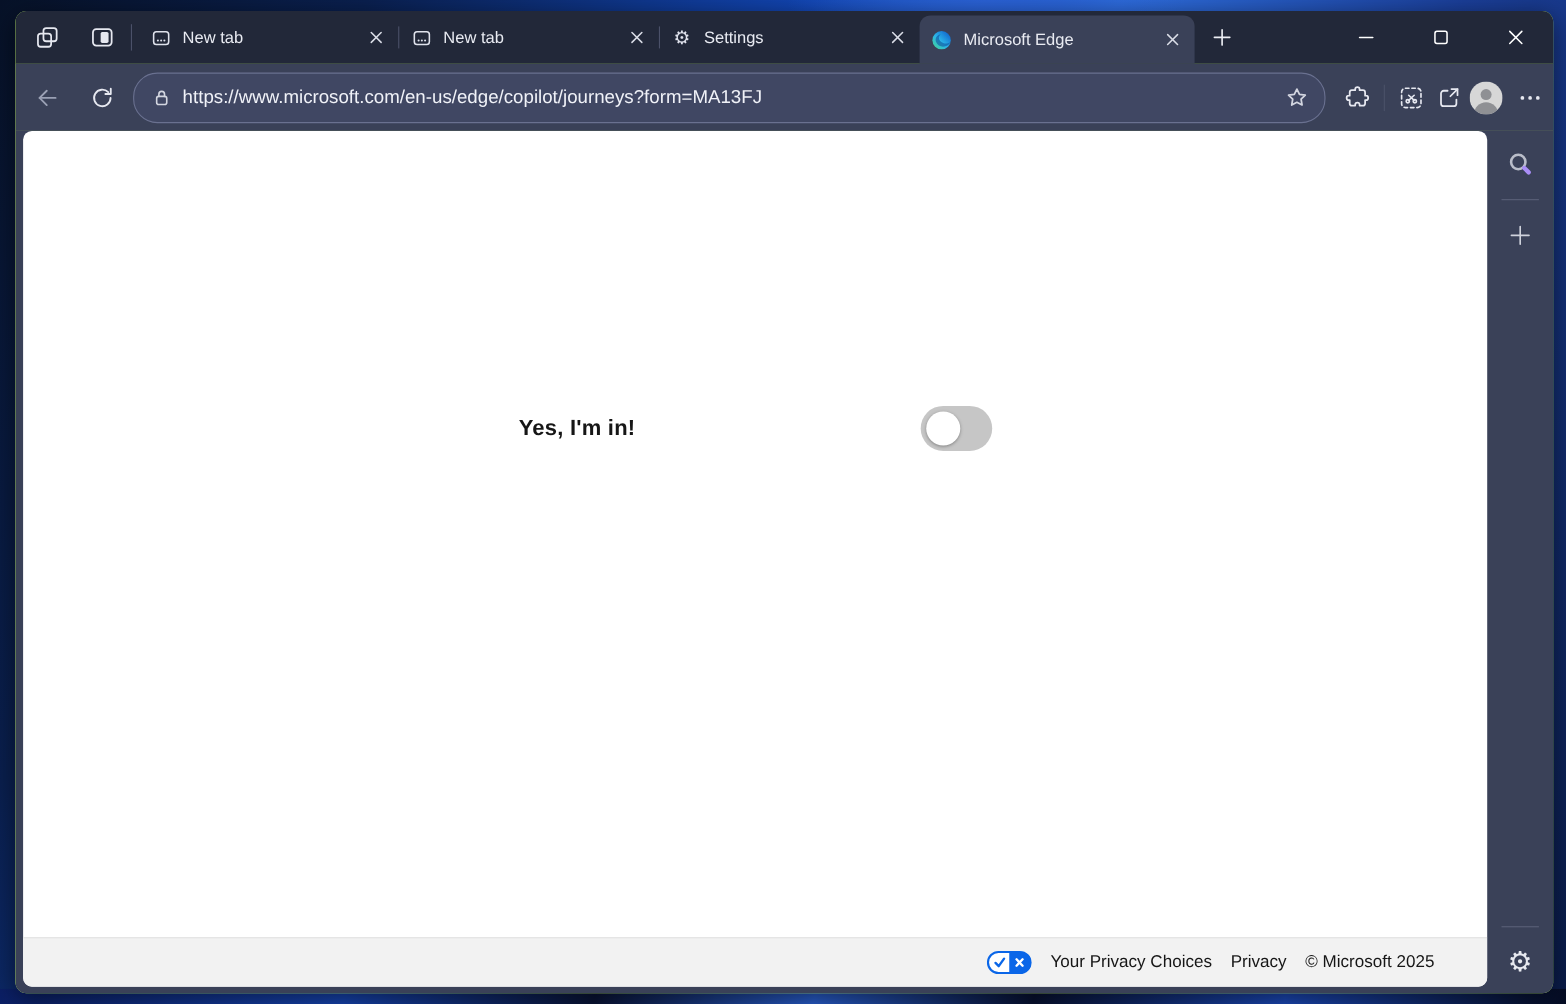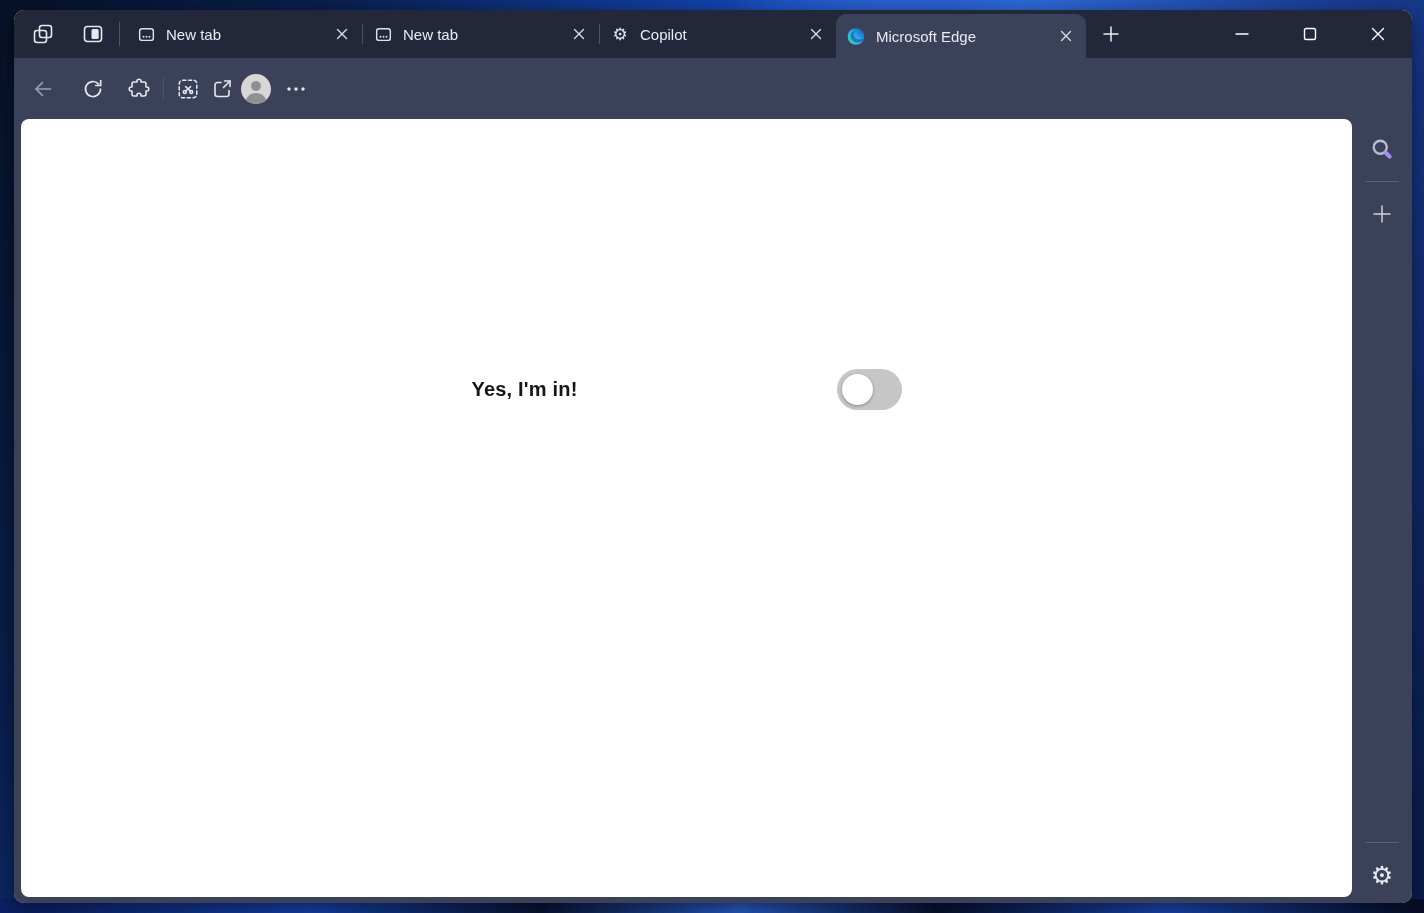--- a/index.html
+++ b/index.html
@@ -134,21 +134,21 @@
       <button class="tab-close">
         <svg width="14" height="14" viewBox="0 0 14 14" stroke="currentColor" stroke-width="1.4" stroke-linecap="round">
             <path d="M2.5 2.5l9 9M11.5 2.5l-9 9"></path>
           </svg>
       </button>
     </div>
     <div class="tab-sep"></div>
 
     <div class="tab">
       <span class="favicon gear-glyph">⚙</span>
-      <span class="tab-label">Copilot</span>
+      <span class="tab-label">Settings</span>
       <button class="tab-close">
         <svg width="14" height="14" viewBox="0 0 14 14" stroke="currentColor" stroke-width="1.4" stroke-linecap="round">
             <path d="M2.5 2.5l9 9M11.5 2.5l-9 9"></path>
           </svg>
       </button>
     </div>
 
     <div class="tab active">
       <span class="favicon">
         <svg width="21" height="21" viewBox="0 0 24 24">
@@ -203,20 +203,34 @@
           <path d="M11.5 5.5L5 12l6.5 6.5"></path>
       </svg>
     </button>
     <button class="icon-btn nav-btn reload">
       <svg width="24" height="24" viewBox="0 0 24 24" fill="none" stroke="currentColor" stroke-width="1.7" stroke-linecap="round" stroke-linejoin="round">
         <path d="M19.5 12a7.5 7.5 0 1 1-2.1-5.2"></path>
           <path d="M19.7 3.6v4.9h-4.9"></path>
       </svg>
     </button>
 
+    <div class="addr">
+      <span class="lock">
+        <svg width="22" height="22" viewBox="0 0 24 24" fill="none" stroke="currentColor" stroke-width="1.6" stroke-linecap="round">
+          <rect x="7" y="10.5" width="10" height="8" rx="2"></rect>
+            <path d="M9.2 10.5V8.3a2.8 2.8 0 0 1 5.6 0v2.2"></path>
+        </svg>
+      </span>
+      <span class="url">https://www.microsoft.com/en-us/edge/copilot/journeys?form=MA13FJ</span>
+      <button class="icon-btn fav-star">
+        <svg width="24" height="24" viewBox="0 0 24 24" fill="none" stroke="currentColor" stroke-width="1.6" stroke-linejoin="round">
+          <path d="M12 4l2.35 4.76 5.25.76-3.8 3.7.9 5.23L12 16l-4.7 2.45.9-5.23-3.8-3.7 5.25-.76z"></path>
+        </svg>
+      </button>
+    </div>
 
     <div class="tool-right">
       <button class="icon-btn">
         <svg width="24" height="24" viewBox="0 0 24 24" fill="none" stroke="currentColor" stroke-width="1.6" stroke-linejoin="round">
           <path d="M10 4.2a2 2 0 0 1 4 0V5h3a2 2 0 0 1 2 2v3h.8a2 2 0 0 1 0 4H19v3a2 2 0 0 1-2 2h-3v-.8a2 2 0 0 0-4 0V19H7a2 2 0 0 1-2-2v-3h-.8a2 2 0 0 1 0-4H5V7a2 2 0 0 1 2-2h3z"></path>
         </svg>
       </button>
       <div class="vdiv"></div>
       <button class="icon-btn">
         <svg width="24" height="24" viewBox="0 0 24 24" fill="none" stroke="currentColor" stroke-width="1.5" stroke-linecap="round">
@@ -261,20 +275,33 @@
     <div class="content">
 
       <div class="opt-row">
         <span class="page-heading">Yes, I'm in!</span>
         <button class="toggle">
           <span class="knob"></span>
         </button>
       </div>
 
 
+      <div class="page-footer">
+        <span class="ccpa">
+          <svg width="41" height="22" viewBox="0 0 42 22">
+            <rect x="1.2" y="1.2" width="39.6" height="19.6" rx="9.8" fill="#ffffff" stroke="#0a66e8" stroke-width="2"></rect>
+            <path d="M21 1.2h10.8a9.8 9.8 0 0 1 0 19.6H21z" fill="#0a66e8"></path>
+            <path d="M8.2 11.4l3 3 5-7" fill="none" stroke="#0a66e8" stroke-width="2.2" stroke-linecap="round" stroke-linejoin="round"></path>
+            <path d="M27.8 8l5.6 6M33.4 8l-5.6 6" stroke="#ffffff" stroke-width="2.2" stroke-linecap="round"></path>
+          </svg>
+        </span>
+        <a class="footer-link">Your Privacy Choices</a>
+        <a class="footer-link">Privacy</a>
+        <span class="footer-copy">© Microsoft 2025</span>
+      </div>
     </div>
 
     <div class="sidebar">
       <button class="icon-btn sb-btn">
         <svg width="28" height="28" viewBox="0 0 24 24" fill="none">
           <circle cx="10.5" cy="10.5" r="5.6" stroke="#b9bdc9" stroke-width="2"></circle>
           <path d="M15.2 15.2l3.4 3.4" stroke="#a98df7" stroke-width="3.4" stroke-linecap="round"></path>
         </svg>
       </button>
       <div class="sb-div"></div>

